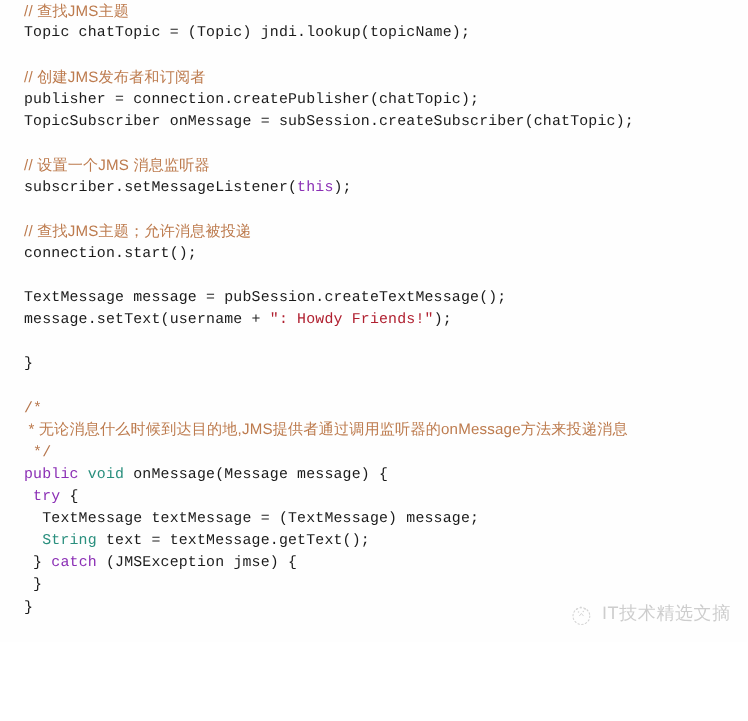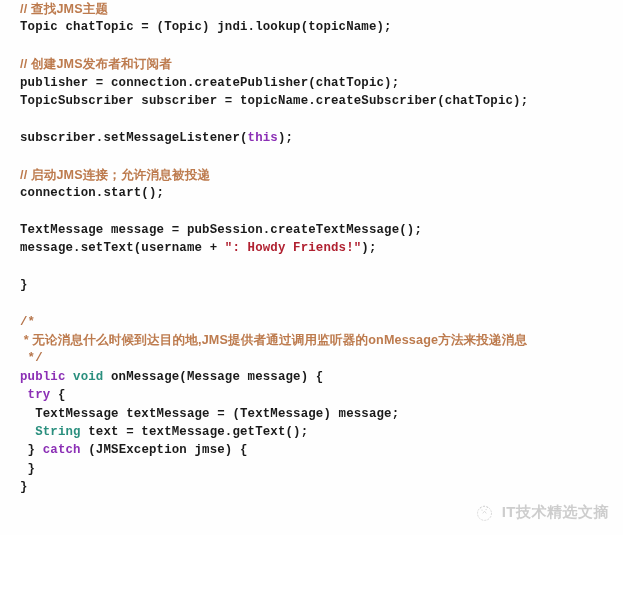--- a/index.html
+++ b/index.html
@@ -14,21 +14,20 @@
     font-family: "Liberation Mono", "DejaVu Sans Mono", monospace;
   }
 
   #code-block {
     position: relative;
     width: 623px;
     height: 535px;
     background: #fefefe;
     padding: 0;
     box-sizing: border-box;
-    font-weight: bold;
   }
 
   .code-line {
     position: relative;
     height: 18.4px;
     line-height: 18.4px;
     padding-left: 20px;
     font-size: 12.4px;
     white-space: pre;
     color: #1a1a1a;
@@ -46,21 +45,21 @@
   .tok-type      { color: #2a8f7e; }
   .tok-string    { color: #b02030; }
   .tok-plain     { color: #1a1a1a; }
 
   
   #watermark {
     position: absolute;
     right: 14px;
     bottom: 12px;
     display: flex;
-    align-items: center;
+    align-items: flex-start;
     gap: 7px;
     opacity: 0.42;
     pointer-events: none;
   }
   #watermark .wm-logo {
     width: 21px;
     height: 21px;
     flex: 0 0 auto;
   }
   #watermark .wm-text {
@@ -75,25 +74,26 @@
 <body>
 
 <div id="code-block">
 
   <div id="code-lines">
       <div class="code-line"><span class="tok-comment-cn">// 查找JMS主题</span></div>
       <div class="code-line"><span class="tok-plain">Topic chatTopic = (Topic) jndi.lookup(topicName);</span></div>
       <div class="code-line blank">&nbsp;</div>
       <div class="code-line"><span class="tok-comment-cn">// 创建JMS发布者和订阅者</span></div>
       <div class="code-line"><span class="tok-plain">publisher = connection.createPublisher(chatTopic);</span></div>
-      <div class="code-line"><span class="tok-plain">TopicSubscriber subscriber = topicName.createSubscriber(chatTopic);</span></div>
+      <div class="code-line"><span class="tok-plain">TopicSubscriber onMessage = subSession.createSubscriber(chatTopic);</span></div>
       <div class="code-line blank">&nbsp;</div>
+      <div class="code-line"><span class="tok-comment-cn">// 设置一个JMS 消息监听器</span></div>
       <div class="code-line"><span class="tok-plain">subscriber.setMessageListener(</span><span class="tok-keyword">this</span><span class="tok-plain">);</span></div>
       <div class="code-line blank">&nbsp;</div>
-      <div class="code-line"><span class="tok-comment-cn">// 启动JMS连接；允许消息被投递</span></div>
+      <div class="code-line"><span class="tok-comment-cn">// 查找JMS主题；允许消息被投递</span></div>
       <div class="code-line"><span class="tok-plain">connection.start();</span></div>
       <div class="code-line blank">&nbsp;</div>
       <div class="code-line"><span class="tok-plain">TextMessage message = pubSession.createTextMessage();</span></div>
       <div class="code-line"><span class="tok-plain">message.setText(username + </span><span class="tok-string">": Howdy Friends!"</span><span class="tok-plain">);</span></div>
       <div class="code-line blank">&nbsp;</div>
       <div class="code-line"><span class="tok-plain">}</span></div>
       <div class="code-line blank">&nbsp;</div>
       <div class="code-line"><span class="tok-comment">/*</span></div>
       <div class="code-line"><span class="tok-comment-cn"> * 无论消息什么时候到达目的地,JMS提供者通过调用监听器的onMessage方法来投递消息</span></div>
       <div class="code-line"><span class="tok-comment"> */</span></div>

